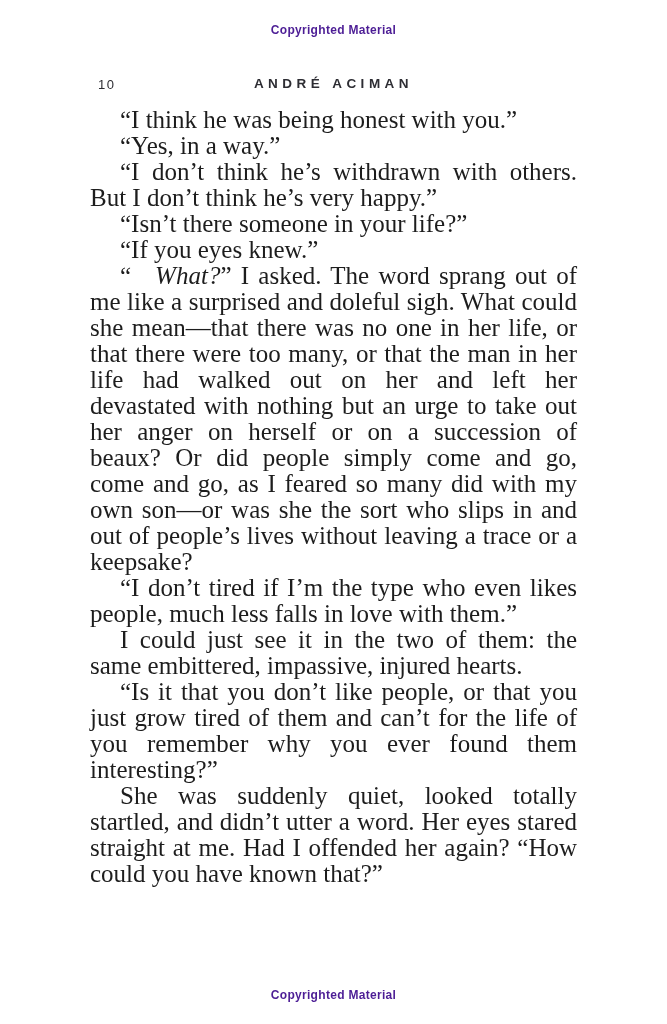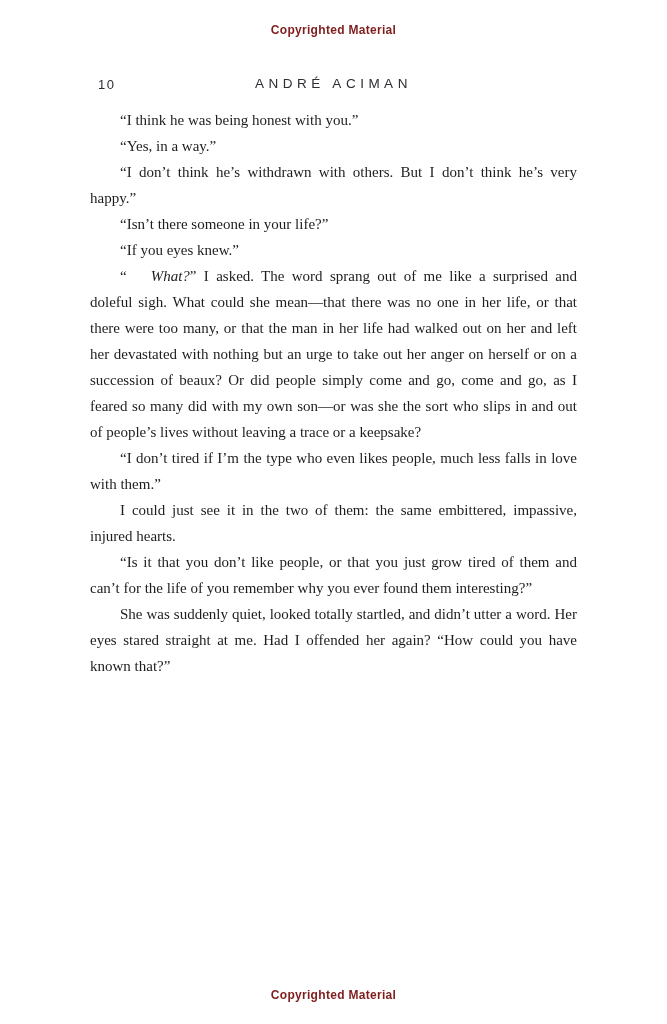--- a/index.html
+++ b/index.html
@@ -16,21 +16,21 @@
   }
   .copyright {
     position: absolute;
     left: 0;
     width: 100%;
     text-align: center;
     font-family: "Liberation Sans", sans-serif;
     font-size: 12px;
     font-weight: 700;
     letter-spacing: 0.3px;
-    color: #7f1d1d;
+    color: #4c1d95;
   }
   .copyright-top { top: 23px; }
   .copyright-bottom { top: 988px; }
 
   .running-header {
     position: absolute;
     top: 76px;
     left: 90px;
     width: 487px;
     height: 18px;
@@ -41,30 +41,30 @@
     position: absolute;
     left: 8px;
     top: 1px;
     font-size: 13px;
     letter-spacing: 1.5px;
   }
   .author {
     text-align: center;
     font-size: 13.5px;
     letter-spacing: 4.5px;
-    font-weight: 400;
+    font-weight: 700;
   }
 
   .book-text {
     position: absolute;
     top: 107px;
     left: 90px;
     width: 487px;
     font-family: "Liberation Serif", serif;
-    font-size: 15px;
+    font-size: 25px;
     line-height: 26px;
     color: #1d1d1d;
     text-align: justify;
   }
   .book-text p {
     margin: 0;
     padding: 0;
     text-indent: 30px;
   }
   .book-text em {

